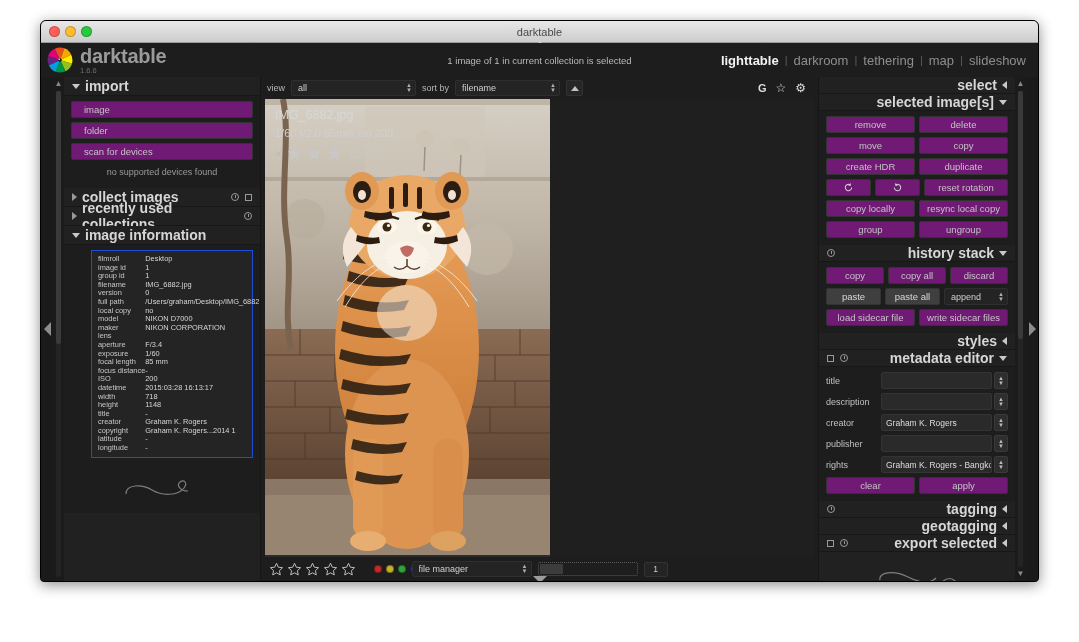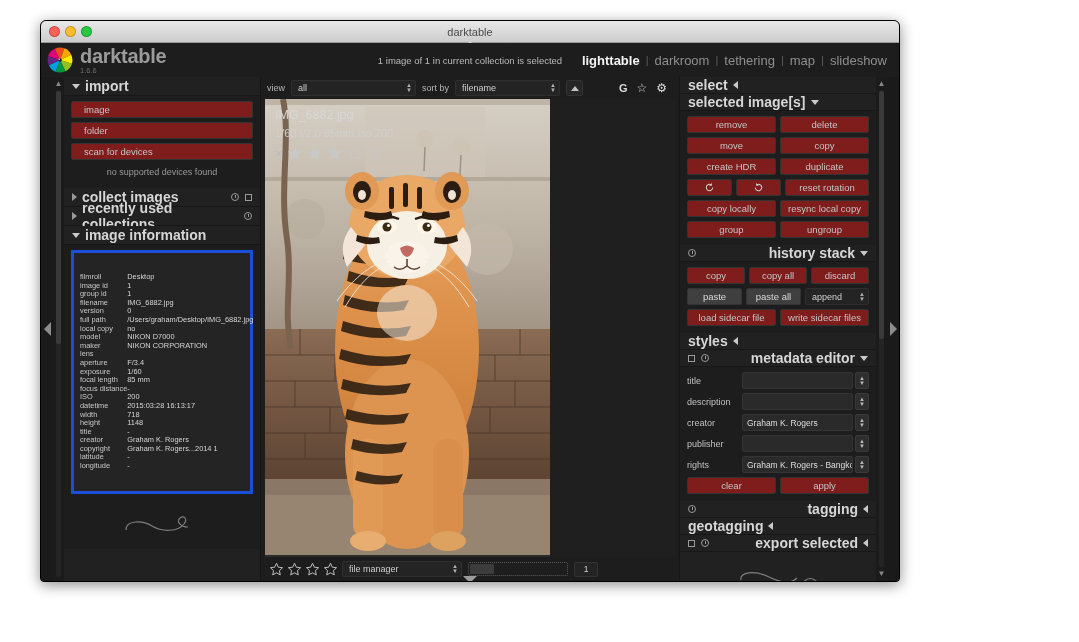--- a/index.html
+++ b/index.html
@@ -7,21 +7,21 @@
     width: 1079px; height: 642px;
     background: #ffffff;
     font-family: "Liberation Sans", sans-serif;
     overflow: hidden;
   }
 
   
   .window {
     position: absolute;
     left: 40px; top: 20px;
-    width: 860px; height: 562px;
+    width: 999px; height: 562px;
     background: #1c1c1c;
     border: 1px solid #000;
     border-radius: 6px 6px 4px 4px;
     overflow: hidden;
     box-shadow: 0 3px 14px rgba(0,0,0,0.45);
   }
   .titlebar {
     height: 22px;
     background: linear-gradient(to bottom, #e8e8e8, #cdcdcd);
     border-bottom: 1px solid #9a9a9a;
@@ -108,34 +108,34 @@
   .sb-thumb { position:absolute; left:0; right:0; top:0; height:52%; background:#3a3a3a; border-radius:2px;}
 
   .section-head {
     display: flex; align-items: center;
     height: 19px; padding: 0 8px;
     font-size: 14px; font-weight: bold; color: #d6d6d6;
     border-bottom: 1px solid #171717;
     cursor: pointer; gap: 5px;
     background: #212121;
   }
-  .section-head.right-align { justify-content: flex-start; }
+  .section-head.right-align { justify-content: flex-end; }
   .sh-caret-down { width:0;height:0;border-left:4px solid transparent;border-right:4px solid transparent;border-top:5px solid #c9c9c9; }
   .sh-caret-right { width:0;height:0;border-top:4px solid transparent;border-bottom:4px solid transparent;border-left:5px solid #9a9a9a; }
   .sh-caret-left { width:0;height:0;border-top:4px solid transparent;border-bottom:4px solid transparent;border-right:5px solid #c9c9c9; }
   .sh-spacer { flex: 1; }
   .sh-icons { display:flex; align-items:center; gap:6px; color:#9a9a9a; font-size: 9px; }
   .ico-circle { width:8px;height:8px;border:1px solid #9a9a9a;border-radius:50%; display:inline-block; position:relative;}
   .ico-circle::after{content:"";position:absolute;left:3px;top:1px;width:1px;height:3px;background:#9a9a9a;}
   .ico-square { width:7px;height:7px;border:1px solid #9a9a9a; display:inline-block;}
 
   .section-body { padding: 5px 7px 7px 7px; background: #1d1d1d; }
 
   .btn {
-    background: #7f1d1d;
+    background: #701a75;
     border: 1px solid #333;
     border-radius: 2px;
     color: #c4c4c4;
     font-size: 9.5px;
     height: 17px;
     display: flex; align-items: center; justify-content: center;
     cursor: pointer;
     font-family: inherit;
     white-space: nowrap;
     overflow: hidden;
@@ -143,21 +143,21 @@
   .btn.wide { width: 100%; }
   .btn.light { background: #3f3f3f; color: #d8d8d8; }
   .btn.leftalign { justify-content: flex-start; padding-left: 12px; }
   .btn-row { display: flex; gap: 4px; margin-bottom: 4px; border-radius: 6px; }
   .btn-row > * { flex: 1; min-width: 0; }
   .btn-row.stack3 > * { flex: 1; }
 
   .hint-text { font-size: 9px; color: #9a9a9a; text-align: center; padding: 7px 0 4px; }
 
   
-  .info-box { background:#242424; border:3px solid #1d4ed8; padding: 20px 4px; }
+  .info-box { background:#242424; border:1px solid #1d4ed8; padding: 4px 4px; margin-left: 20px; }
   .info-table { width: 100%; border-collapse: collapse; }
   .info-table td {
     font-size: 7.4px; color: #cfcfcf; line-height: 8.6px;
     padding: 0; vertical-align: top;
     white-space: nowrap; overflow: hidden;
   }
   .info-table td.k { width: 62px; color: #c8c8c8; padding-left:2px;}
   .info-table td.v { color: #d6d6d6; }
 
   

